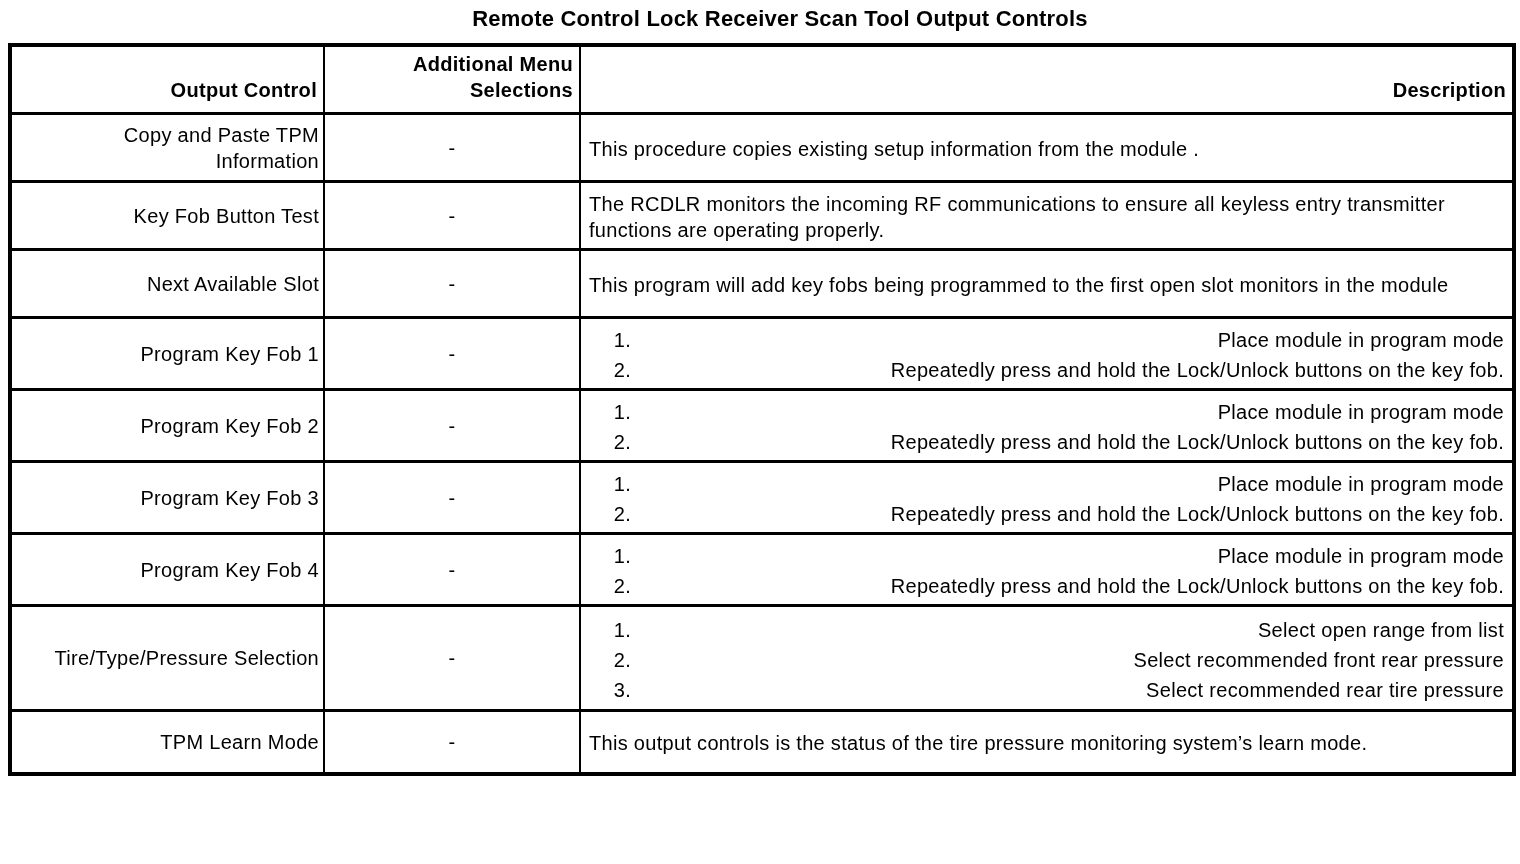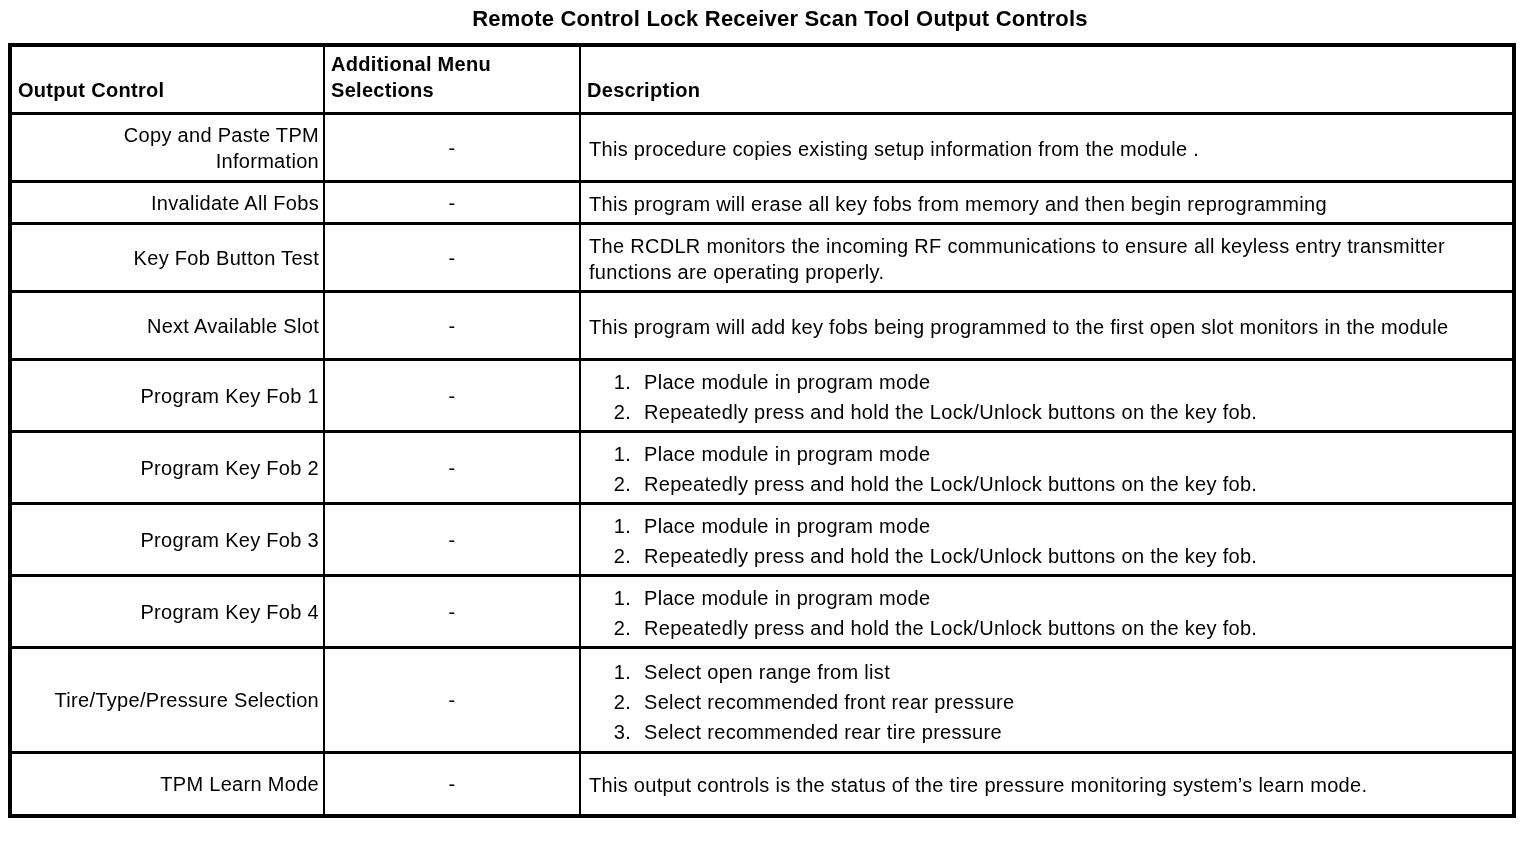--- a/index.html
+++ b/index.html
@@ -38,21 +38,21 @@
     border-top: 3px solid #000;
     border-bottom: 3px solid #000;
     font-size: 20px;
     letter-spacing: 0.3px;
     line-height: 26px;
     overflow: hidden;
   }
   table.output-table th {
     font-weight: bold;
     vertical-align: bottom;
-    text-align: left;
+    text-align: right;
     padding: 4px 6px 9px 6px;
   }
   td.cell-control {
     text-align: right;
     vertical-align: middle;
     padding: 2px 4px 2px 4px;
   }
   td.cell-menu {
     text-align: center;
     vertical-align: middle;
@@ -67,21 +67,21 @@
     display: flex;
     align-items: flex-start;
     margin: 4px 0 4px 0;
   }
   .list-num {
     flex: 0 0 30px;
     text-align: right;
     margin-right: 13px;
     margin-left: 12px;
   }
-  .list-txt { flex: 1 1 auto; }
+  .list-txt { flex: 1 1 auto; text-align: right; }
 </style>
 </head>
 <body>
 
 <div class="page-title">Remote Control Lock Receiver Scan Tool Output Controls</div>
 
 <table class="output-table">
   <colgroup>
     <col class="c1">
       <col class="c2">
@@ -92,25 +92,20 @@
       <th>Output Control</th>
       <th>Additional Menu Selections</th>
       <th>Description</th>
     </tr>
   </thead>
   <tbody>
       <tr style="height: 68px;">
         <td class="cell-control">Copy and Paste TPM Information</td>
         <td class="cell-menu">-</td>
         <td class="cell-desc">This procedure copies existing setup information from the module .</td>
-      </tr>
-      <tr style="height: 42px;">
-        <td class="cell-control">Invalidate All Fobs</td>
-        <td class="cell-menu">-</td>
-        <td class="cell-desc">This program will erase all key fobs from memory and then begin reprogramming</td>
       </tr>
       <tr style="height: 68px;">
         <td class="cell-control">Key Fob Button Test</td>
         <td class="cell-menu">-</td>
         <td class="cell-desc">The RCDLR monitors the incoming RF communications to ensure all keyless entry transmitter functions are operating properly.</td>
       </tr>
       <tr style="height: 68px;">
         <td class="cell-control">Next Available Slot</td>
         <td class="cell-menu">-</td>
         <td class="cell-desc">This program will add key fobs being programmed to the first open slot monitors in the module</td>

